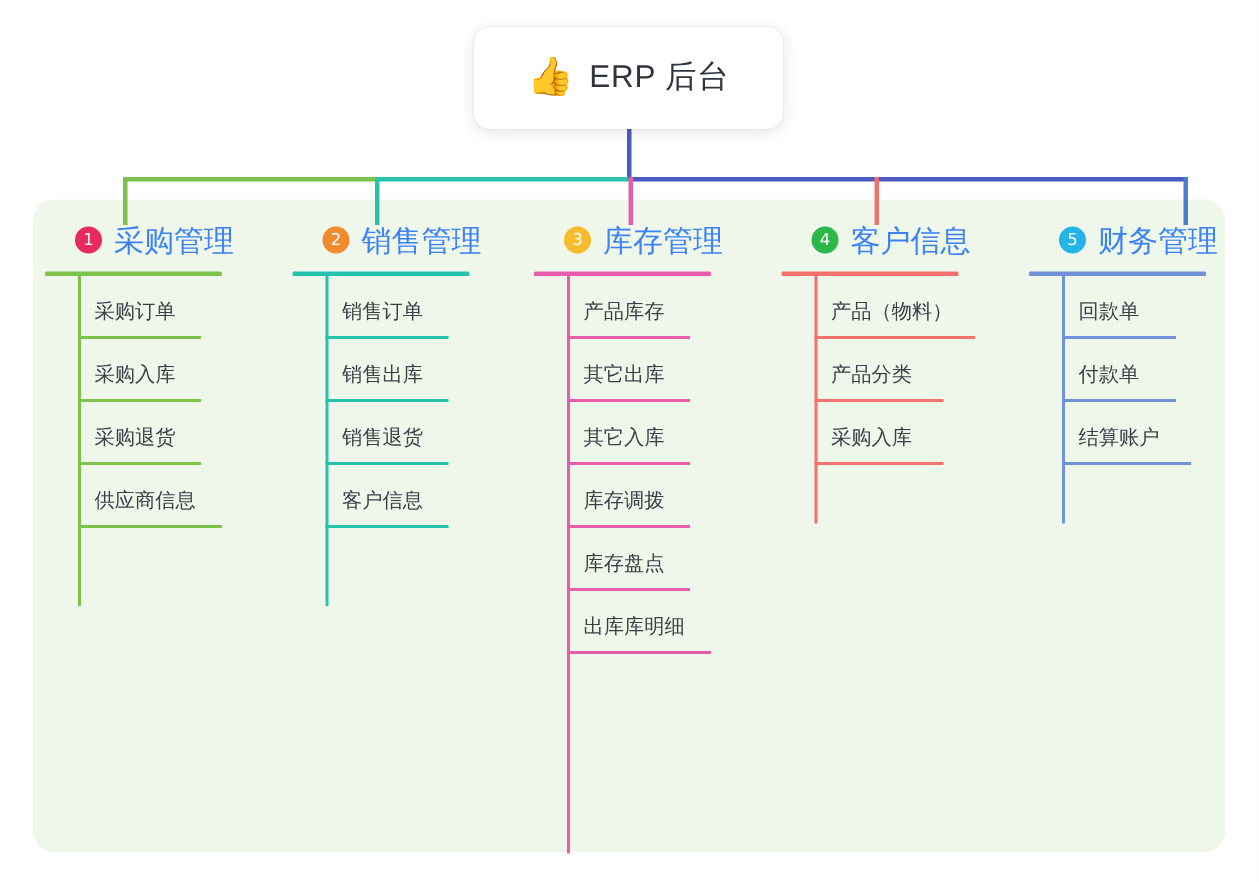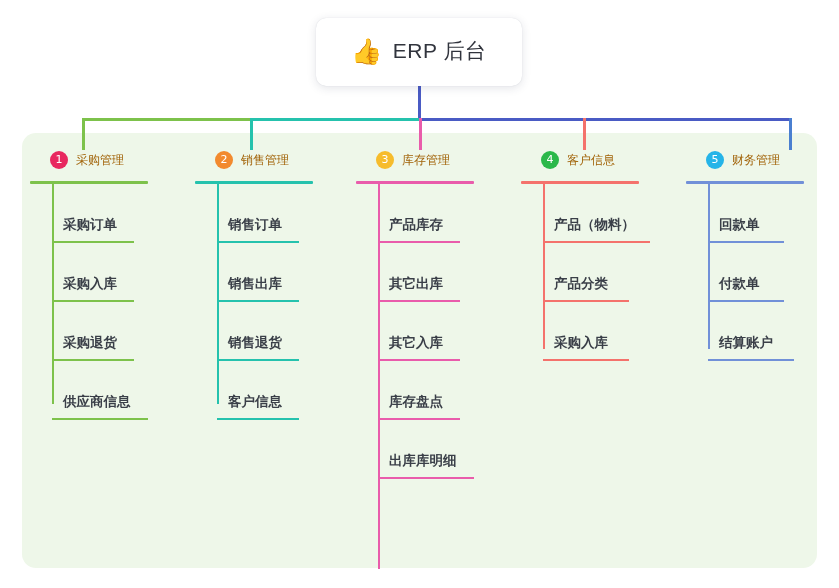--- a/index.html
+++ b/index.html
@@ -95,45 +95,44 @@
     height: 18px;
     border-radius: 50%;
     color: #ffffff;
     font-size: 11px;
     line-height: 18px;
     text-align: center;
     font-family: "DejaVu Sans", sans-serif;
     flex: none;
   }
   .col-title {
-    font-size: 12px;
-    color: #a16207;
+    font-size: 20px;
+    color: #3b82f6;
     white-space: nowrap;
   }
   .col-rule {
     height: 3px;
     margin-top: 8px;
     border-radius: 1px;
   }
 
   .items {
     position: relative;
     margin-top: 0;
   }
   .spine {
     position: absolute;
     left: 22px;
     top: 0;
     width: 2px;
   }
   .item {
     position: relative;
-    height: 59px;
+    height: 42px;
     box-sizing: border-box;
-    font-weight: bold;
   }
   .item-label {
     position: absolute;
     left: 33px;
     bottom: 9px;
     font-size: 13.5px;
     color: #3a3f48;
     white-space: nowrap;
   }
   .item-rule {
@@ -236,20 +235,24 @@
           </div>
           <div class="item">
             <span class="item-label">其它出库</span>
             <div class="item-rule" style="width: 82px; background: rgb(233, 92, 171);"></div>
           </div>
           <div class="item">
             <span class="item-label">其它入库</span>
             <div class="item-rule" style="width: 82px; background: rgb(233, 92, 171);"></div>
           </div>
           <div class="item">
+            <span class="item-label">库存调拨</span>
+            <div class="item-rule" style="width: 82px; background: rgb(233, 92, 171);"></div>
+          </div>
+          <div class="item">
             <span class="item-label">库存盘点</span>
             <div class="item-rule" style="width: 82px; background: rgb(233, 92, 171);"></div>
           </div>
           <div class="item">
             <span class="item-label">出库库明细</span>
             <div class="item-rule" style="width: 96px; background: rgb(233, 92, 171);"></div>
           </div>
         </div>
       </div>
       <div class="column" style="left: 521px; top: 147px;">

